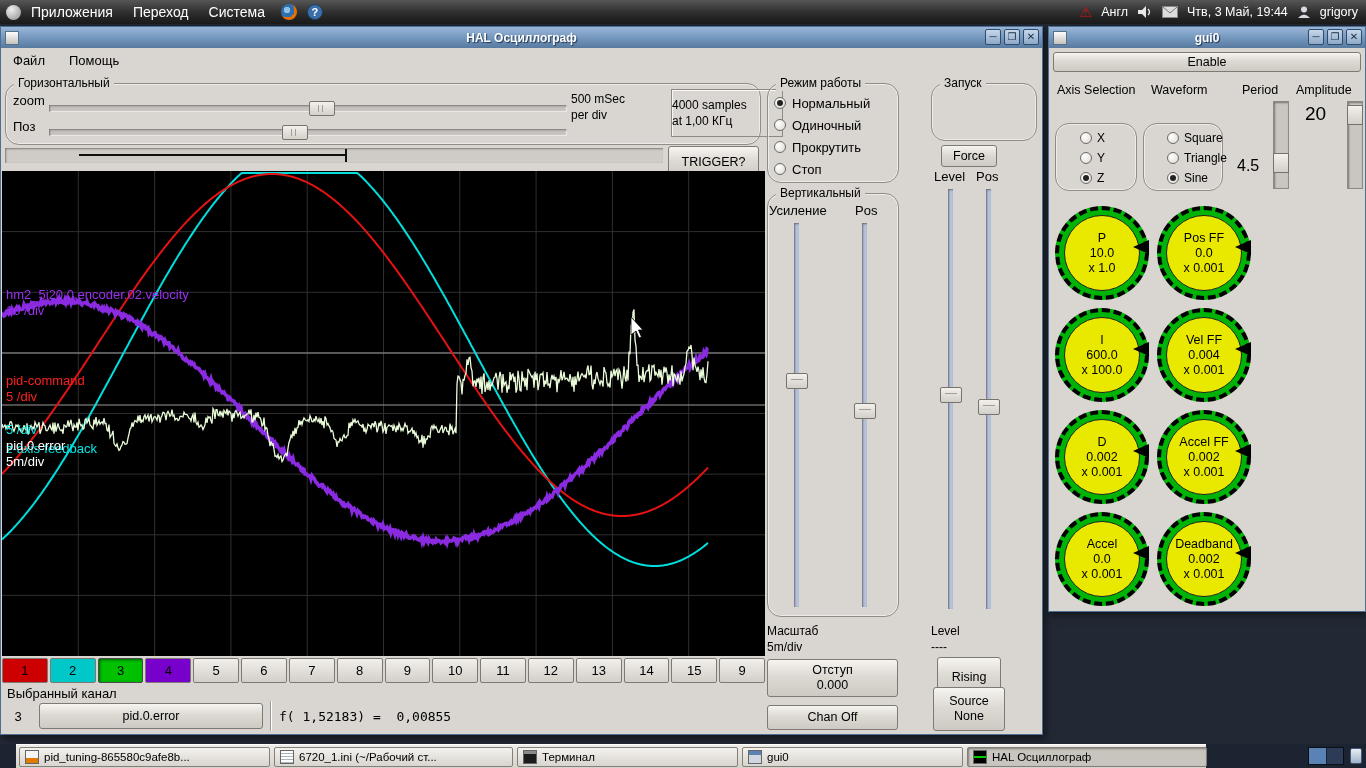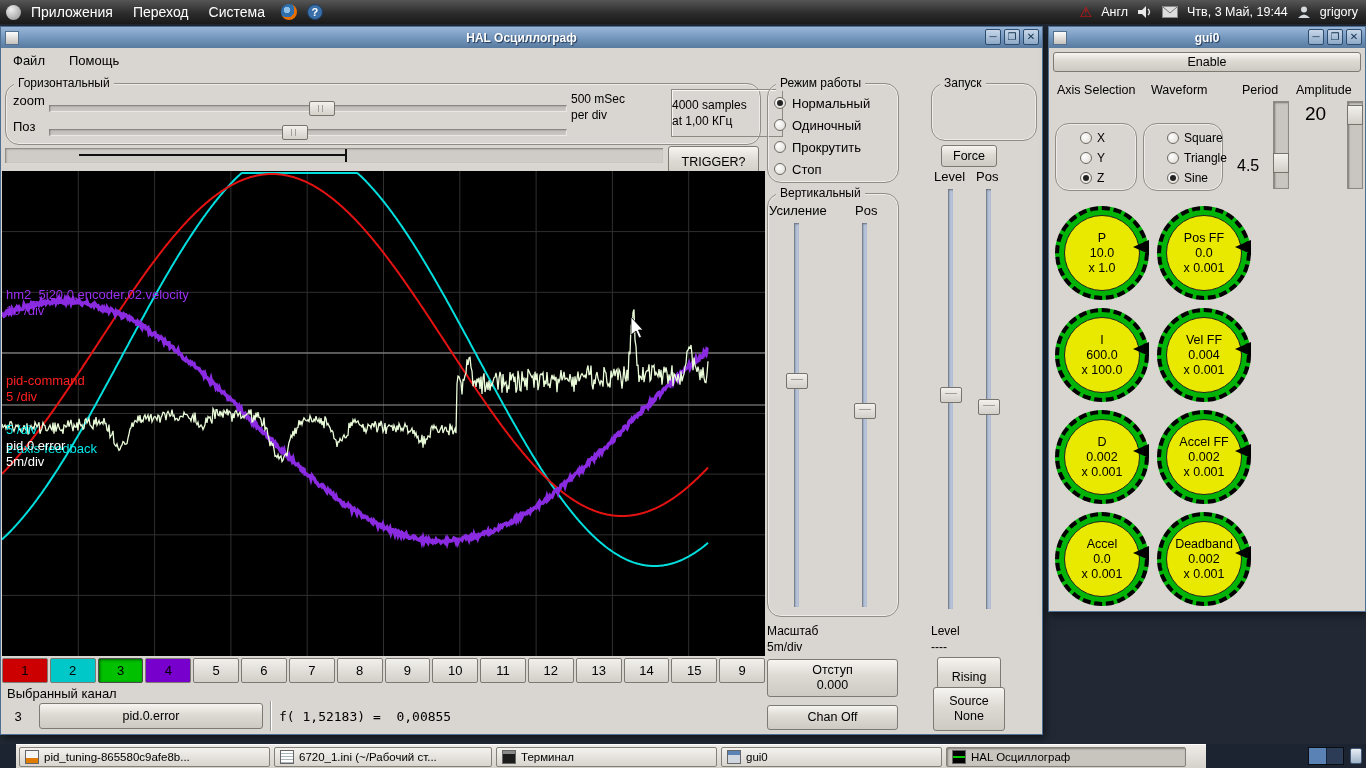--- a/index.html
+++ b/index.html
@@ -402,21 +402,21 @@
       </div>
     </div>
 </div>
 
 <div id="taskbar">
   <div id="task-items">
       <div class="taskbtn" style="width: 251px;">
         <span class="ticon ticon-gedit"></span>
         <span class="ttext">pid_tuning-865580c9afe8b...</span>
       </div>
-      <div class="taskbtn" style="width: 218px;">
+      <div class="taskbtn" style="width: 239px;">
         <span class="ticon ticon-text"></span>
         <span class="ttext">6720_1.ini (~/Рабочий ст...</span>
       </div>
       <div class="taskbtn" style="width: 221px;">
         <span class="ticon ticon-terminal"></span>
         <span class="ttext">Терминал</span>
       </div>
       <div class="taskbtn" style="width: 221px;">
         <span class="ticon ticon-window"></span>
         <span class="ttext">gui0</span>

